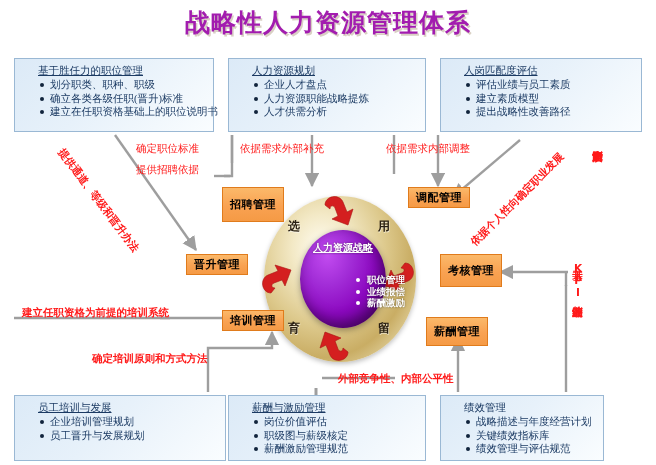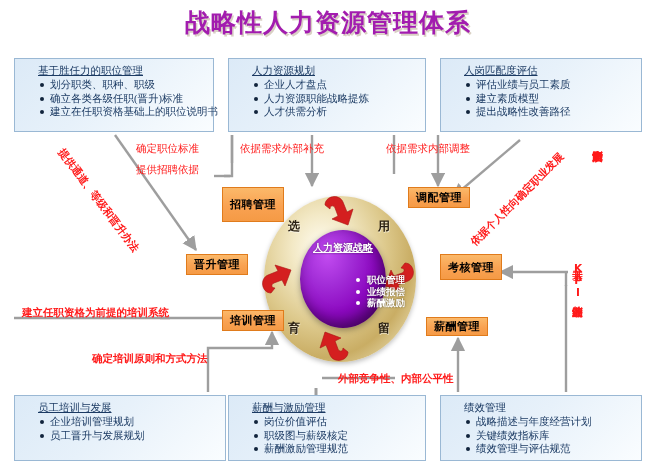--- a/index.html
+++ b/index.html
@@ -166,23 +166,23 @@
   </ul>
 
   <div class="quad" style="left:288px;top:218px;">选</div>
   <div class="quad" style="left:378px;top:218px;">用</div>
   <div class="quad" style="left:288px;top:320px;">育</div>
   <div class="quad" style="left:378px;top:320px;">留</div>
 
   <div class="obox" style="left:222px;top:187px;width:62px;height:35px;">招聘管理</div>
   <div class="obox" style="left:408px;top:187px;width:62px;height:21px;">调配管理</div>
   <div class="obox" style="left:186px;top:254px;width:62px;height:21px;">晋升管理</div>
-  <div class="obox" style="left:440px;top:254px;width:62px;height:26px;">考核管理</div>
+  <div class="obox" style="left:440px;top:254px;width:62px;height:33px;">考核管理</div>
   <div class="obox" style="left:222px;top:310px;width:62px;height:21px;">培训管理</div>
-  <div class="obox" style="left:426px;top:317px;width:62px;height:19px;">薪酬管理</div>
+  <div class="obox" style="left:426px;top:317px;width:62px;height:29px;">薪酬管理</div>
 
   <div class="panel" style="left:14px;top:58px;width:200px;height:74px;">
     <div class="ph">基于胜任力的职位管理</div>
     <ul>
       <li>划分职类、职种、职级</li>
       <li>确立各类各级任职(晋升)标准</li>
       <li>建立在任职资格基础上的职位说明书</li>
     </ul>
   </div>
 
@@ -214,21 +214,21 @@
 
   <div class="panel" style="left:228px;top:395px;width:198px;height:66px;">
     <div class="ph">薪酬与激励管理</div>
     <ul>
       <li>岗位价值评估</li>
       <li>职级图与薪级核定</li>
       <li>薪酬激励管理规范</li>
     </ul>
   </div>
 
-  <div class="panel" style="left:440px;top:395px;width:202px;height:66px;">
+  <div class="panel" style="left:440px;top:395px;width:164px;height:66px;">
     <div class="ph nound">绩效管理</div>
     <ul>
       <li>战略描述与年度经营计划</li>
       <li>关键绩效指标库</li>
       <li>绩效管理与评估规范</li>
     </ul>
   </div>
 
   <div class="note" style="left:136px;top:142px;">确定职位标准</div>
   <div class="note" style="left:136px;top:163px;">提供招聘依据</div>

